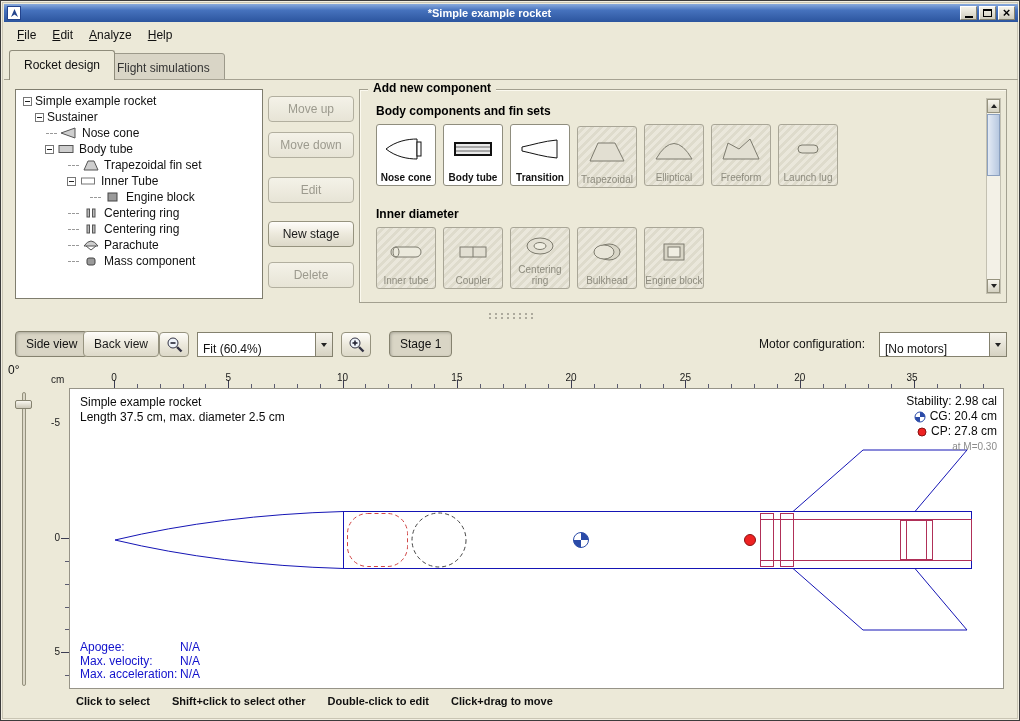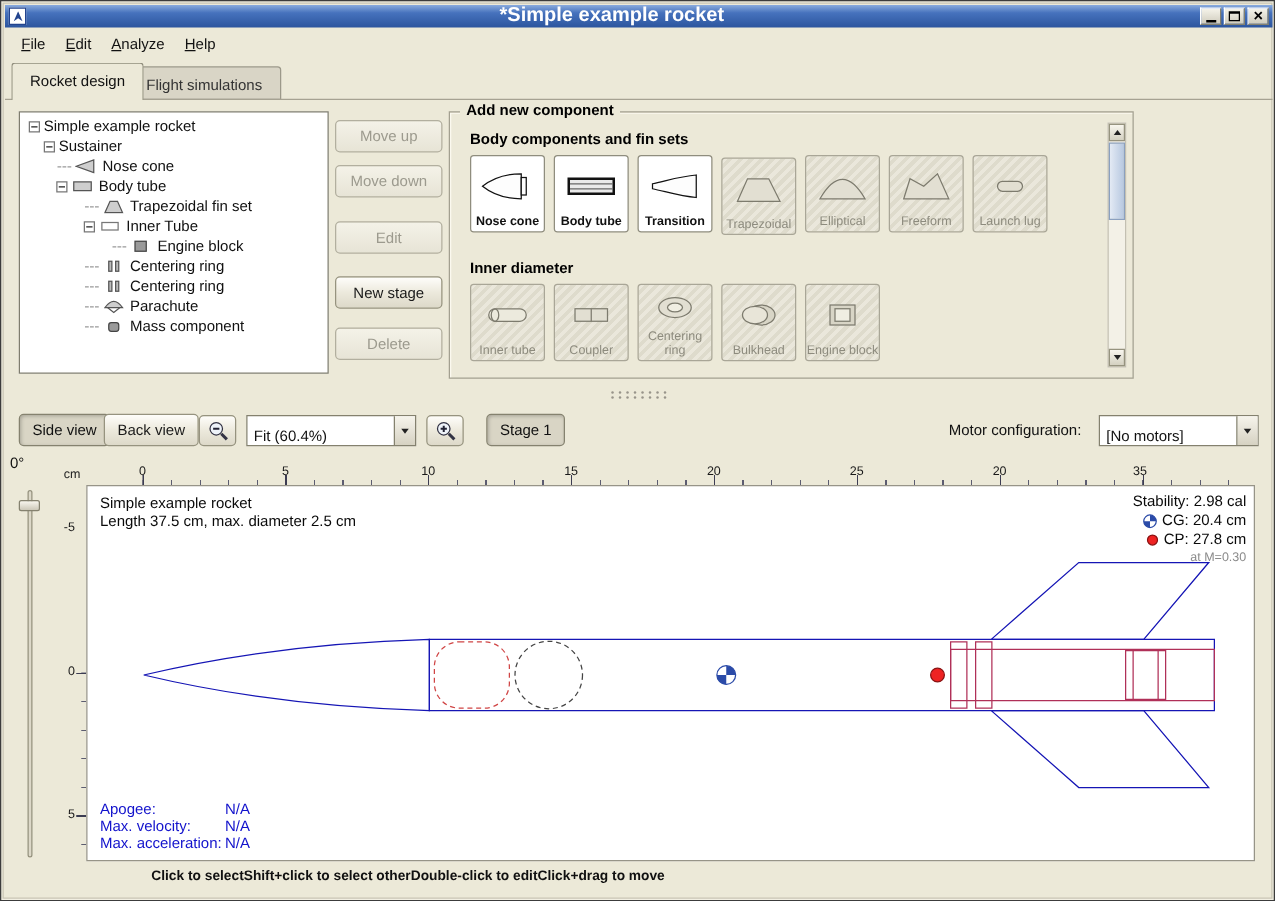--- a/index.html
+++ b/index.html
@@ -6,21 +6,21 @@
   html,body { width:1020px; height:721px; overflow:hidden;
     font-family:"Liberation Sans", sans-serif; background:#9a9a9a; }
   .window { position:relative; width:1020px; height:721px; background:#ece9d8;
     border:1px solid #3c3c3c;
     box-shadow: inset 0 0 0 1px #f2efe2, inset 0 0 0 2px #c9c5b4; }
 
   
   .titlebar { position:absolute; left:3px; top:3px; width:1014px; height:18px;
     background:linear-gradient(180deg,#8aabdd 0%,#4672bd 35%,#2c559e 100%);
     display:flex; align-items:center; padding:0 3px; }
-  .titlebar .ttl { flex:1; text-align:center; color:#fff; font-weight:bold; font-size:16px; }
+  .titlebar .ttl { flex:1; text-align:center; color:#fff; font-weight:bold; font-size:11px; }
   .tb-btn { width:17px; height:14px; margin-left:2px; background:linear-gradient(#f5f3ea,#cfccbd);
     border:1px solid #84816f; border-top-color:#fff; border-left-color:#fff;
     display:flex; align-items:center; justify-content:center; }
   .glyph-min { width:8px; height:2px; background:#000; margin-top:7px; }
   .glyph-max { width:9px; height:8px; border:1px solid #000; border-top-width:2px; }
   .glyph-close { font-size:13px; font-weight:bold; line-height:10px; color:#000; }
   .appicon { width:14px; height:14px; background:#fff; border:1px solid #23448e;
     display:flex; align-items:center; justify-content:center; }
 
   
@@ -52,21 +52,21 @@
   .btnface { background:linear-gradient(#fefdfa,#ece9dc 50%,#ddd9c9);
     border:1px solid #96937f; border-radius:4px; font-size:12px; color:#1a1a1a;
     text-align:center; display:flex; align-items:center; justify-content:center; }
   .btnface.disabled { color:#9c9a8e; background:linear-gradient(#f4f2e8,#e7e4d6); border-color:#b2af9f; }
   .pressed { background:#d9d5c5 !important; box-shadow:inset 1px 1px 3px rgba(0,0,0,.22);
     border:1px solid #85826f; border-radius:4px; font-size:12px; color:#111;
     display:flex; align-items:center; justify-content:center; }
   .act { position:absolute; left:267px; width:86px; height:26px; }
 
   
-  .group { position:absolute; left:358px; top:88px; width:548px; height:214px;
+  .group { position:absolute; left:358px; top:88px; width:648px; height:214px;
     border:1px solid #a3a090; box-shadow:inset 1px 1px 0 #fbf9ef; z-index:3; }
   .group-title { position:absolute; left:8px; top:-9px; background:#ece9d8; padding:0 5px;
     font-size:12px; font-weight:bold; color:#000; }
   .sec-label { position:absolute; left:16px; font-size:12px; font-weight:bold; color:#000; }
   .comp { position:absolute; width:60px; height:62px; border:1px solid #8f8d7e; border-radius:3px;
     background:#fff; display:flex; flex-direction:column; align-items:center; padding-bottom:2px; }
   .comp .cicon { flex:1; display:flex; align-items:center; justify-content:center; }
   .comp .clabel { font-size:10px; font-weight:bold; color:#111; line-height:11px; text-align:center; }
   .comp.disabled { background:repeating-linear-gradient(135deg,#eae7db 0 3px,#dedbcc 3px 6px);
     border-color:#a9a697; }
@@ -129,22 +129,22 @@
   .rocket-svg { position:absolute; left:0; top:0; width:933px; height:299px; }
   .info { position:absolute; left:10px; top:6px; font-size:12px; line-height:15px; color:#0a0a0a; }
   .stab { position:absolute; right:6px; top:5px; font-size:12px; line-height:15px;
     color:#0a0a0a; text-align:right; }
   .stab-row { display:flex; justify-content:flex-end; align-items:center; gap:4px; }
   .mach { font-size:10px; color:#8b8b8b; }
   .flight { position:absolute; left:10px; top:252px; display:grid;
     grid-template-columns:100px auto; font-size:12px; line-height:13.5px; color:#1212cc; }
 
   
-  .status { position:absolute; left:75px; top:694px; display:flex; 
-    font-size:11px; font-weight:bold; color:#101010;margin-left:45px; }
+  .status { position:absolute; left:75px; top:694px; display:flex; gap:22px;
+    font-size:11px; font-weight:bold; color:#101010; }
 </style>
 </head>
 <body>
 
 <div class="window">
 
   <div class="titlebar">
     <span class="appicon">
       <svg width="9" height="9" viewBox="0 0 9 9">
         <polygon points="1,8 4.5,0 8,8 4.5,5.5" fill="#23448e"></polygon>

